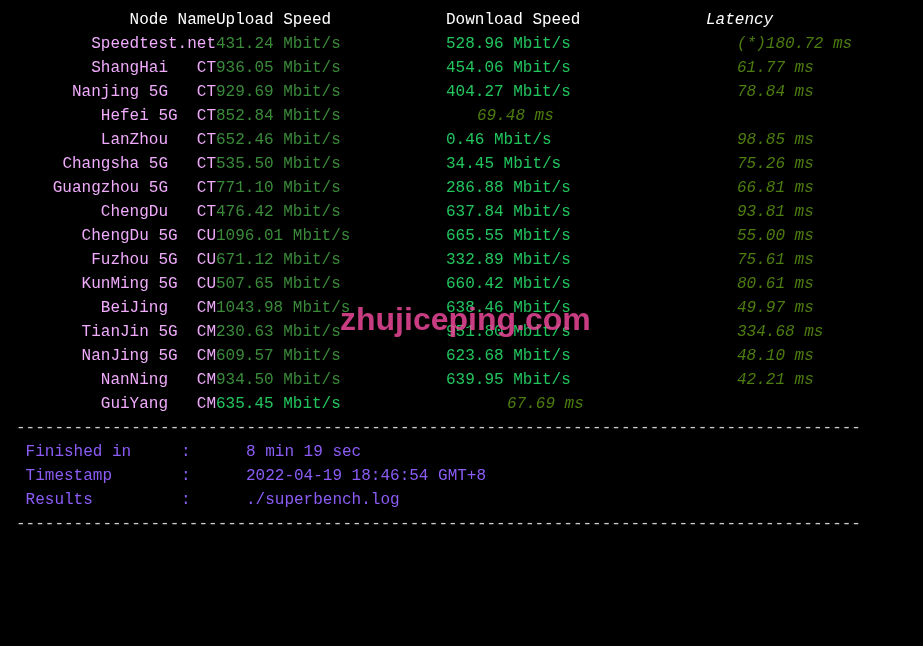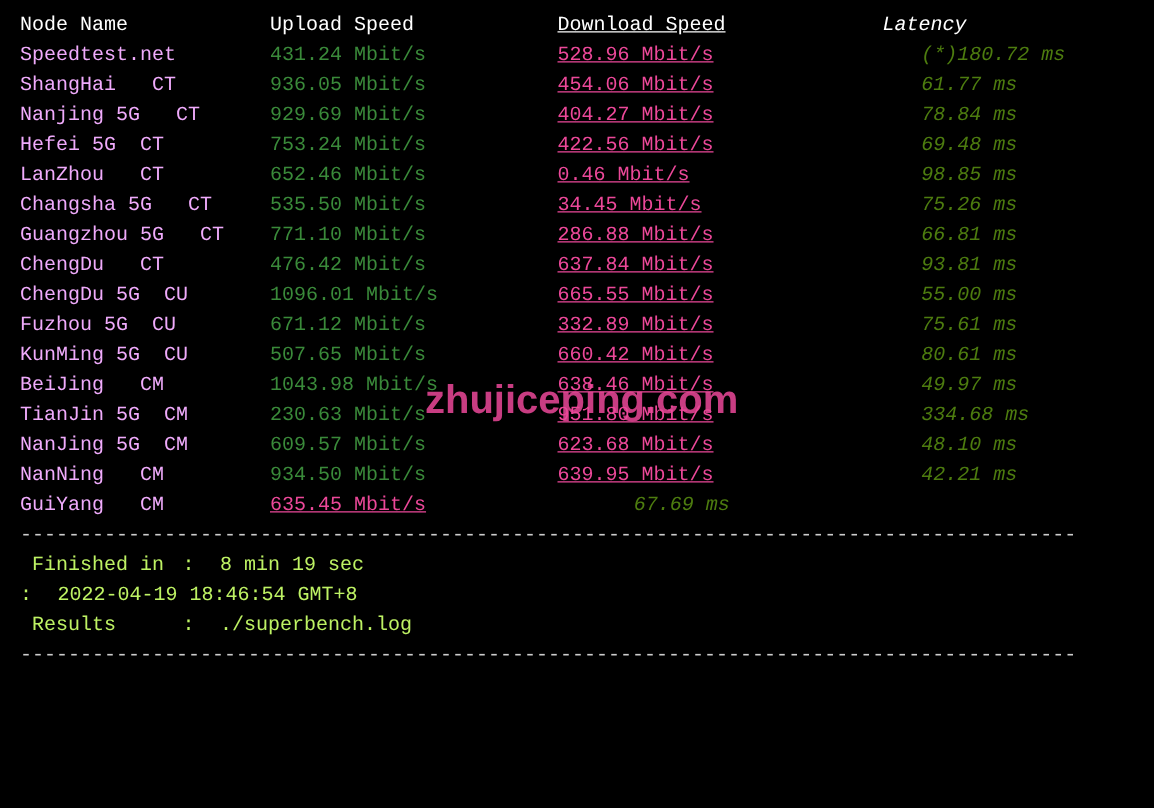--- a/index.html
+++ b/index.html
@@ -16,60 +16,61 @@
       color: #fff;
       width: 923px;
     }
     .row {
       display: flex;
       white-space: pre;
     }
     .col-node {
       width: 200px;
       flex-shrink: 0;
+      text-align: right;
     }
     .col-upload {
       width: 230px;
       flex-shrink: 0;
     }
     .col-download {
       width: 260px;
       flex-shrink: 0;
-      text-decoration: underline;
     }
     .col-latency {
       flex-shrink: 0;
       font-style: italic;
     }
     .header {
       color: #fff;
     }
     .node-name {
       color: #f0abfc;
     }
     .upload {
       color: #3a8a3a;
     }
     .download {
-      color: #ec4899;
+      color: #22c55e;
     }
     .latency {
       color: #4d7c0f;
       margin-left: 31px;
     }
     .divider {
       color: #ccc;
       letter-spacing: 0;
       white-space: nowrap;
       overflow: hidden;
     }
     .footer-row {
       display: flex;
-      color: #bef264;
+      color: #8b5cf6;
       white-space: pre;
+      gap: 35px;
     }
     .footer-label {
       width: 130px;
       flex-shrink: 0;
     }
     .footer-sep {
       width: 30px;
       flex-shrink: 0;
     }
     .watermark {
@@ -91,21 +92,21 @@
   <span class="col-node">Node Name</span>
   <span class="col-upload">Upload Speed</span>
   <span class="col-download">Download Speed</span>
   <span class="col-latency">Latency</span>
 </div>
 
 <div id="rows-container">
     <div class="row"><span class="col-node node-name">Speedtest.net</span><span class="col-upload upload">431.24 Mbit/s</span><span class="col-download download">528.96 Mbit/s</span><span class="col-latency latency">(*)180.72 ms</span></div>
     <div class="row"><span class="col-node node-name">ShangHai   CT</span><span class="col-upload upload">936.05 Mbit/s</span><span class="col-download download">454.06 Mbit/s</span><span class="col-latency latency">61.77 ms</span></div>
     <div class="row"><span class="col-node node-name">Nanjing 5G   CT</span><span class="col-upload upload">929.69 Mbit/s</span><span class="col-download download">404.27 Mbit/s</span><span class="col-latency latency">78.84 ms</span></div>
-    <div class="row"><span class="col-node node-name">Hefei 5G  CT</span><span class="col-upload upload">753.24 Mbit/s</span><span class="col-download download">422.56 Mbit/s</span><span class="col-latency latency">69.48 ms</span></div>
+    <div class="row"><span class="col-node node-name">Hefei 5G  CT</span><span class="col-upload upload">852.84 Mbit/s</span><span class="col-latency latency">69.48 ms</span></div>
     <div class="row"><span class="col-node node-name">LanZhou   CT</span><span class="col-upload upload">652.46 Mbit/s</span><span class="col-download download">0.46 Mbit/s</span><span class="col-latency latency">98.85 ms</span></div>
     <div class="row"><span class="col-node node-name">Changsha 5G   CT</span><span class="col-upload upload">535.50 Mbit/s</span><span class="col-download download">34.45 Mbit/s</span><span class="col-latency latency">75.26 ms</span></div>
     <div class="row"><span class="col-node node-name">Guangzhou 5G   CT</span><span class="col-upload upload">771.10 Mbit/s</span><span class="col-download download">286.88 Mbit/s</span><span class="col-latency latency">66.81 ms</span></div>
     <div class="row"><span class="col-node node-name">ChengDu   CT</span><span class="col-upload upload">476.42 Mbit/s</span><span class="col-download download">637.84 Mbit/s</span><span class="col-latency latency">93.81 ms</span></div>
     <div class="row"><span class="col-node node-name">ChengDu 5G  CU</span><span class="col-upload upload">1096.01 Mbit/s</span><span class="col-download download">665.55 Mbit/s</span><span class="col-latency latency">55.00 ms</span></div>
     <div class="row"><span class="col-node node-name">Fuzhou 5G  CU</span><span class="col-upload upload">671.12 Mbit/s</span><span class="col-download download">332.89 Mbit/s</span><span class="col-latency latency">75.61 ms</span></div>
     <div class="row"><span class="col-node node-name">KunMing 5G  CU</span><span class="col-upload upload">507.65 Mbit/s</span><span class="col-download download">660.42 Mbit/s</span><span class="col-latency latency">80.61 ms</span></div>
     <div class="row"><span class="col-node node-name">BeiJing   CM</span><span class="col-upload upload">1043.98 Mbit/s</span><span class="col-download download">638.46 Mbit/s</span><span class="col-latency latency">49.97 ms</span></div>
     <div class="row"><span class="col-node node-name">TianJin 5G  CM</span><span class="col-upload upload">230.63 Mbit/s</span><span class="col-download download">951.80 Mbit/s</span><span class="col-latency latency">334.68 ms</span></div>
     <div class="row"><span class="col-node node-name">NanJing 5G  CM</span><span class="col-upload upload">609.57 Mbit/s</span><span class="col-download download">623.68 Mbit/s</span><span class="col-latency latency">48.10 ms</span></div>
@@ -114,20 +115,21 @@
   </div>
 
 <div class="divider">----------------------------------------------------------------------------------------</div>
 
 <div class="footer-row">
   <span class="footer-label"> Finished in</span>
   <span class="footer-sep">: </span>
   <span>8 min 19 sec</span>
 </div>
 <div class="footer-row">
+  <span class="footer-label"> Timestamp</span>
   <span class="footer-sep">: </span>
   <span>2022-04-19 18:46:54 GMT+8</span>
 </div>
 <div class="footer-row">
   <span class="footer-label"> Results</span>
   <span class="footer-sep">: </span>
   <span>./superbench.log</span>
 </div>
 
 <div class="divider">----------------------------------------------------------------------------------------</div>

